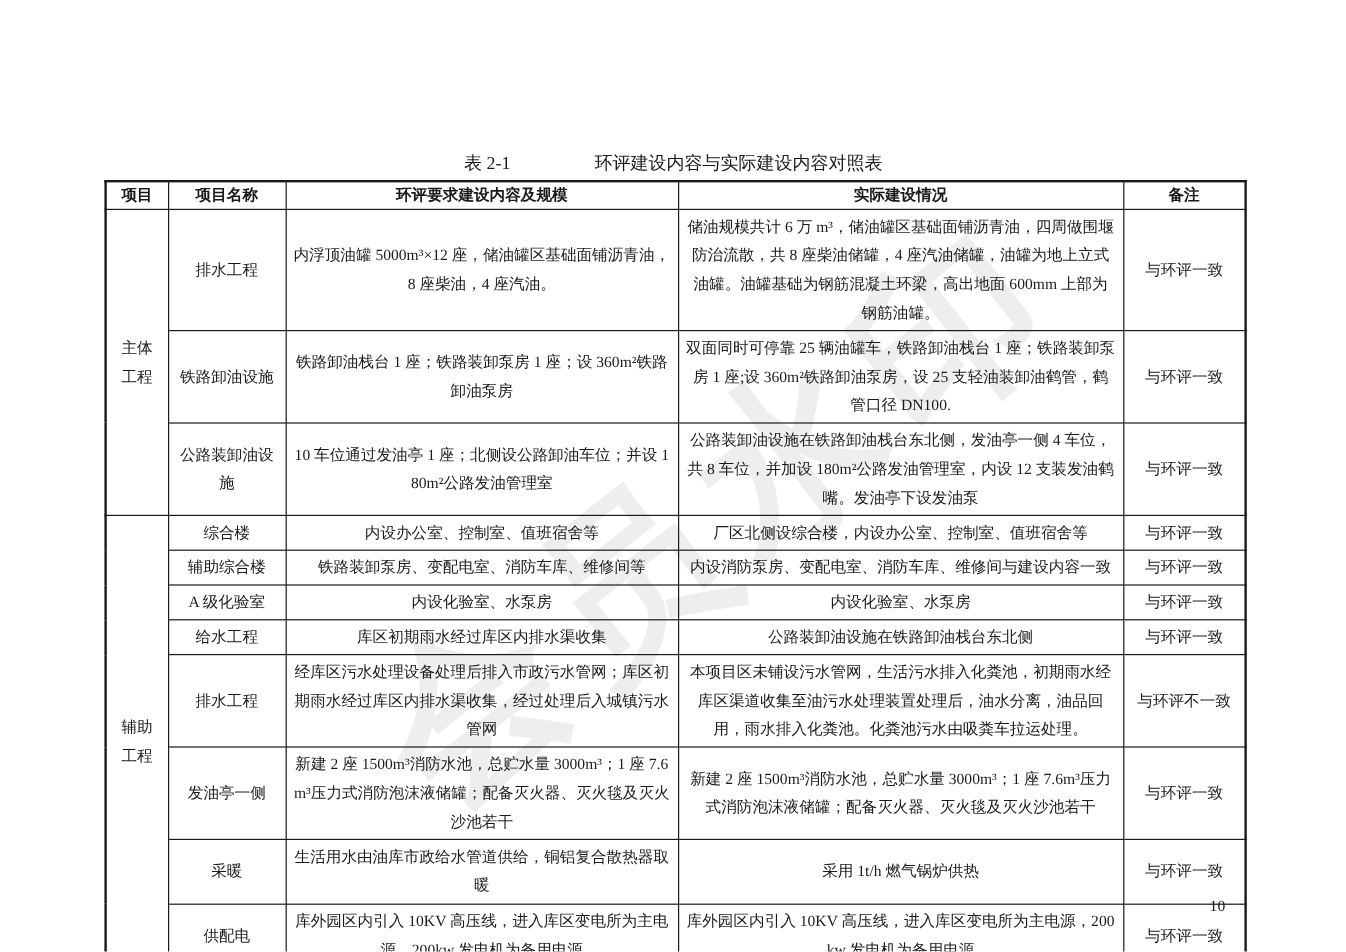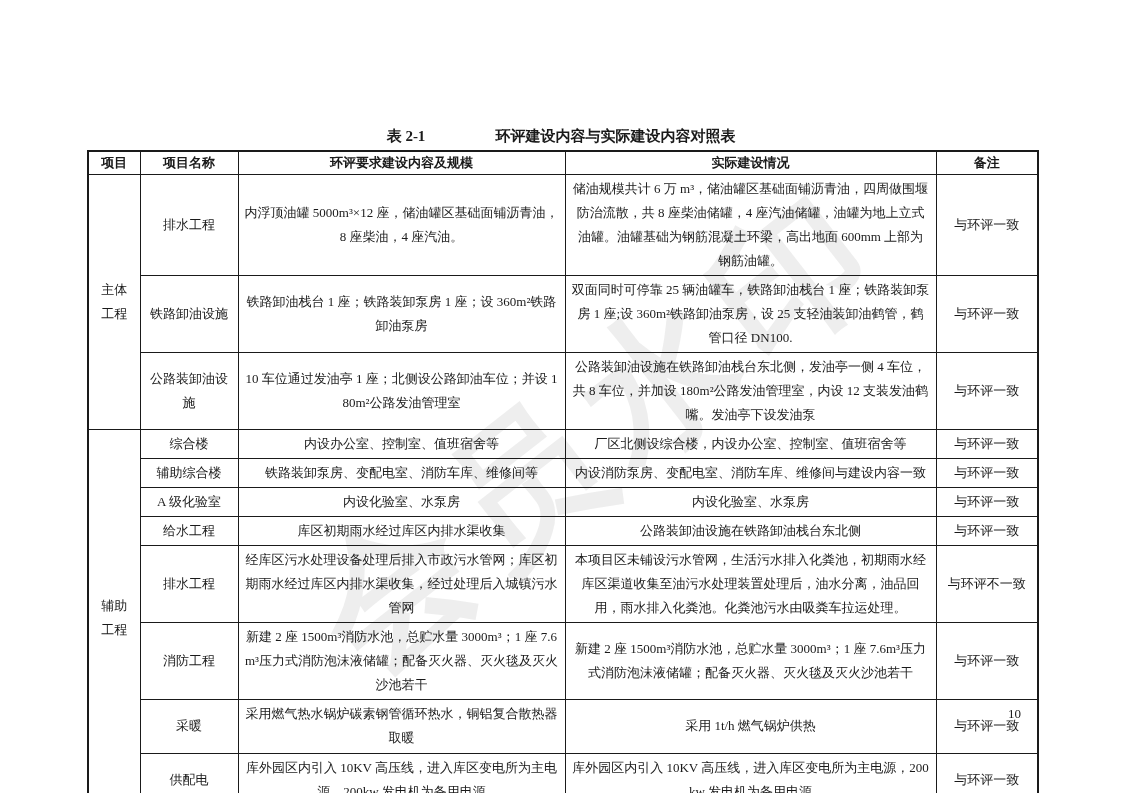--- a/index.html
+++ b/index.html
@@ -25,21 +25,21 @@
     z-index: 0;
     white-space: nowrap;
     pointer-events: none;
   }
   .doc-title {
     position: absolute;
     top: 127px; left: 0;
     width: 100%;
     text-align: center;
     font-size: 15px;
-    font-weight: bold;
+    font-weight: normal;
     z-index: 2;
   }
   .doc-title .title-no { margin-right: 70px; }
   table.cmp {
     position: absolute;
     left: 87px; top: 150px;
     width: 950px;
     border-collapse: collapse;
     table-layout: fixed;
     z-index: 1;
@@ -54,21 +54,21 @@
     line-height: 1.85;
     font-weight: normal;
     background: transparent;
     word-break: break-all;
   }
   table.cmp { border: 2px solid #1a1a1a; }
   table.cmp th { font-weight: bold; line-height: 1.2; }
   td.group-cell { white-space: pre-line; line-height: 2.2; }
   .page-number {
     position: absolute;
-    left: 1008px; top: 706px;
+    left: 1008px; top: 747px;
     font-size: 13px;
     z-index: 2;
     text-align: right;
   }
 </style>
 </head>
 <body>
 
 <div class="watermark">会员水印</div>
 
@@ -138,28 +138,28 @@
     <td>公路装卸油设施在铁路卸油栈台东北侧</td>
     <td>与环评一致</td>
   </tr>
   <tr style="height:70px">
     <td>排水工程</td>
     <td>经库区污水处理设备处理后排入市政污水管网；库区初期雨水经过库区内排水渠收集，经过处理后入城镇污水管网</td>
     <td>本项目区未铺设污水管网，生活污水排入化粪池，初期雨水经库区渠道收集至油污水处理装置处理后，油水分离，油品回用，雨水排入化粪池。化粪池污水由吸粪车拉运处理。</td>
     <td>与环评不一致</td>
   </tr>
   <tr style="height:46px">
-    <td>消防工程</td>
+    <td>发油亭一侧</td>
     <td>新建 2 座 1500m³消防水池，总贮水量 3000m³；1 座 7.6m³压力式消防泡沫液储罐；配备灭火器、灭火毯及灭火沙池若干</td>
     <td>新建 2 座 1500m³消防水池，总贮水量 3000m³；1 座 7.6m³压力式消防泡沫液储罐；配备灭火器、灭火毯及灭火沙池若干</td>
     <td>与环评一致</td>
   </tr>
   <tr style="height:28px">
     <td>采暖</td>
-    <td>采用燃气热水锅炉碳素钢管循环热水，铜铝复合散热器取暖</td>
+    <td>生活用水由油库市政给水管道供给，铜铝复合散热器取暖</td>
     <td>采用 1t/h 燃气锅炉供热</td>
     <td>与环评一致</td>
   </tr>
   <tr style="height:50px">
     <td>供配电</td>
     <td>库外园区内引入 10KV 高压线，进入库区变电所为主电源，200kw 发电机为备用电源</td>
     <td>库外园区内引入 10KV 高压线，进入库区变电所为主电源，200kw 发电机为备用电源</td>
     <td>与环评一致</td>
   </tr>
 </tbody>

